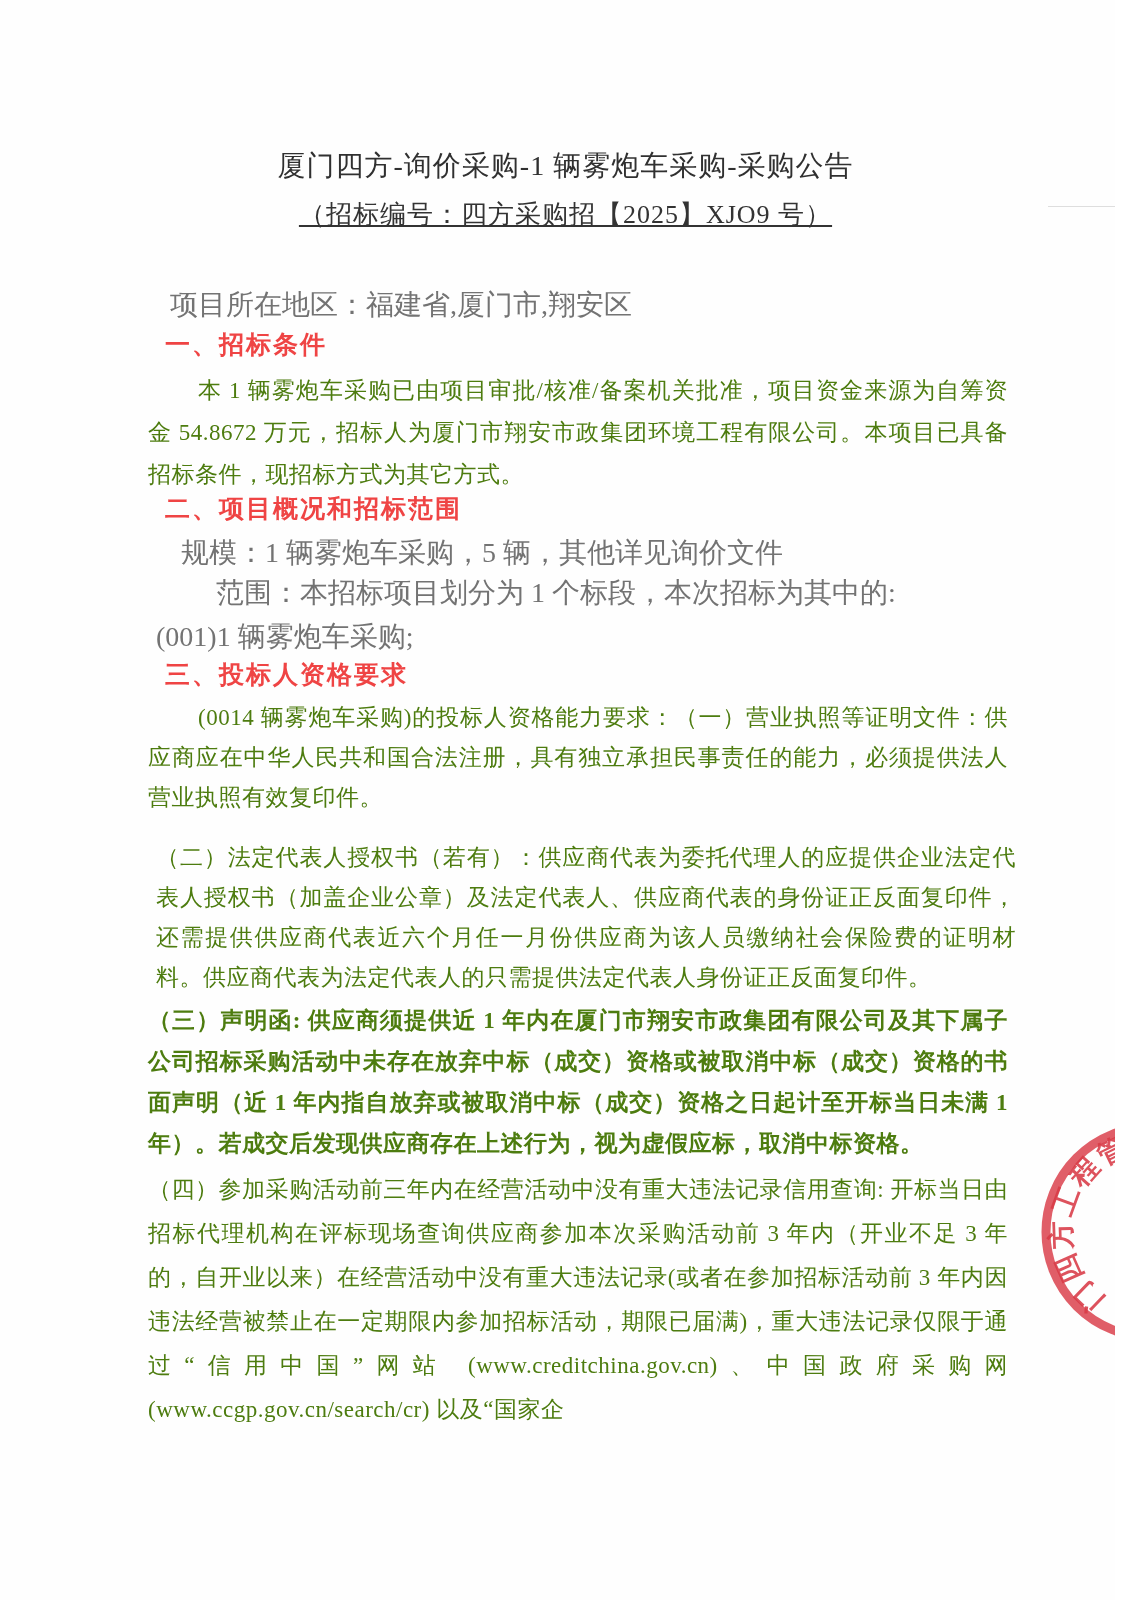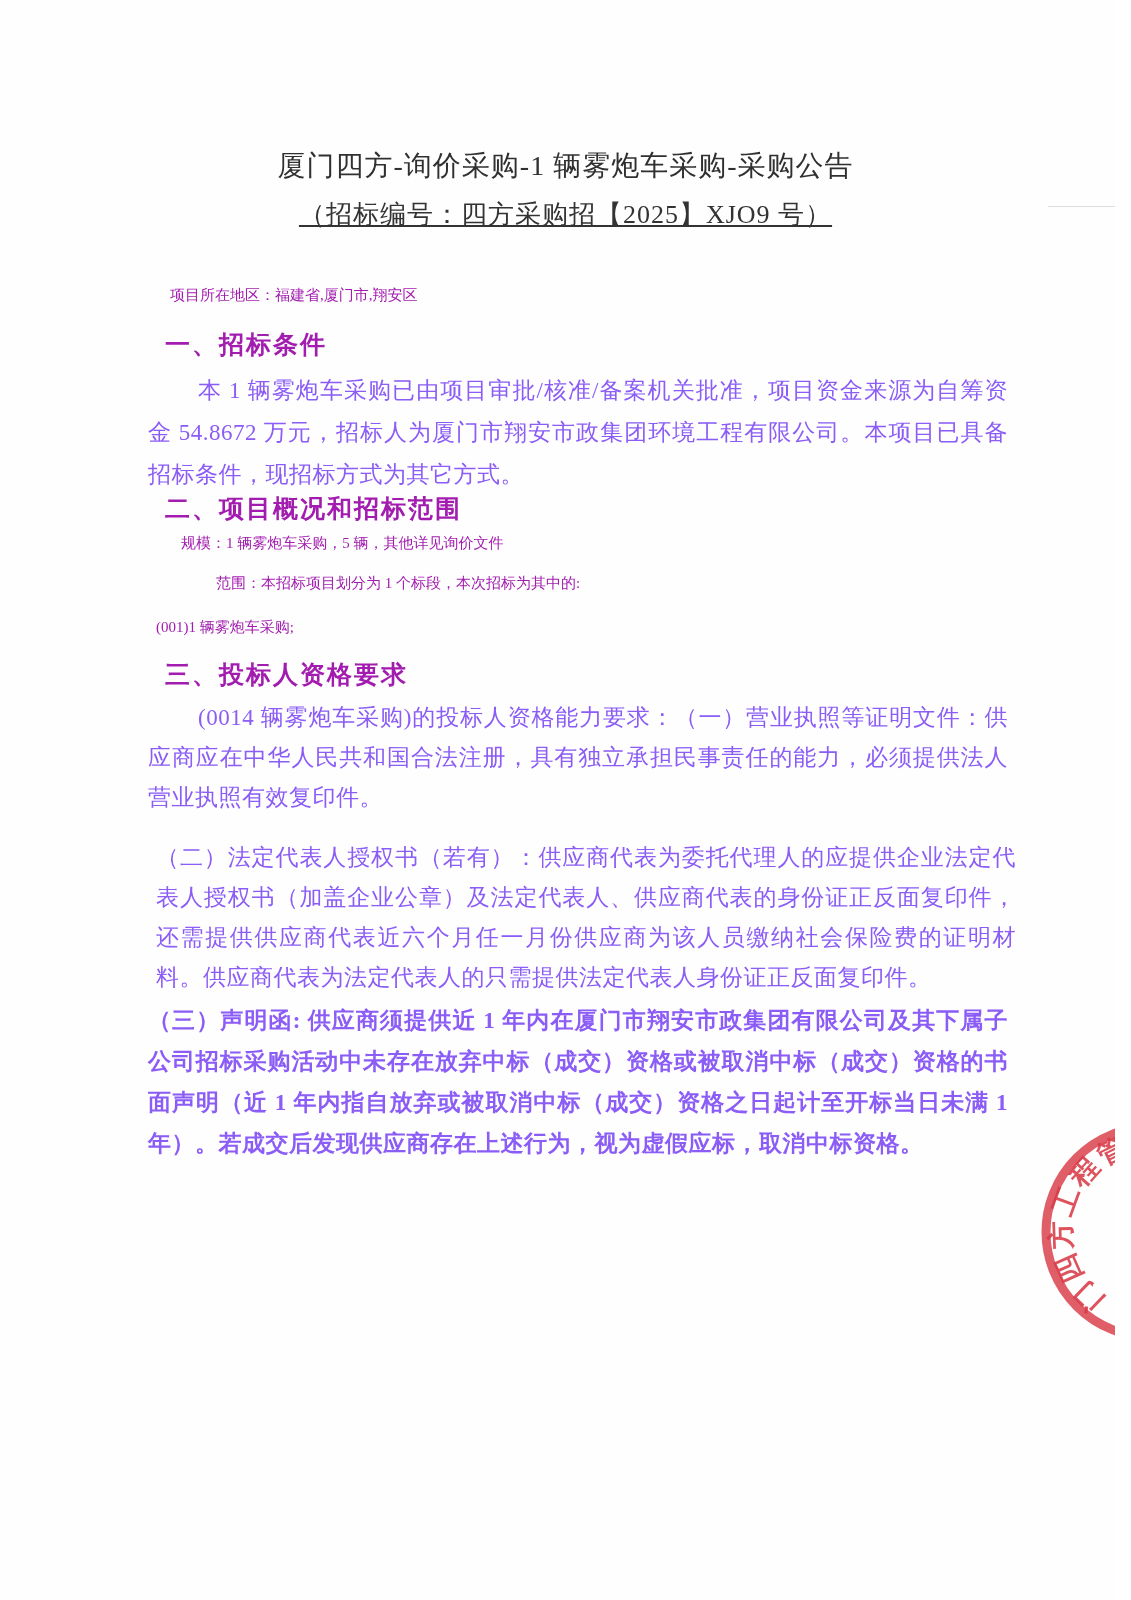--- a/index.html
+++ b/index.html
@@ -26,36 +26,36 @@
   }
   .doc-subtitle {
     width: 1131px;
     text-align: center;
     font-size: 26px;
     letter-spacing: 1px;
     color: #333333;
     text-decoration: underline;
   }
   .line {
-    font-size: 15px;
-    color: #a21caf;
+    font-size: 28px;
+    color: #737373;
     white-space: nowrap;
   }
   .heading {
     font-family: "Liberation Sans", "DejaVu Sans", sans-serif;
     font-size: 25px;
     font-weight: 700;
-    color: #a21caf;
+    color: #ef4444;
     letter-spacing: 2px;
     white-space: nowrap;
   }
   .para {
     width: 860px;
     font-size: 23px;
-    color: #8b5cf6;
+    color: #4d7c0f;
     text-align: justify;
     letter-spacing: 0.5px;
   }
   .indent2 { text-indent: 50px; }
   .edge-line-v {
     width: 1px;
     background: #c9c9c9;
   }
   .edge-line-h {
     height: 1px;
@@ -88,20 +88,21 @@
 
   <div class="abs heading" style="left:165px; top:492px;">二、项目概况和招标范围</div>
   <div class="abs line" style="left:181px; top:534px;">规模：1 辆雾炮车采购，5 辆，其他详见询价文件</div>
   <div class="abs line" style="left:181px; top:574px;margin-left:35px;">范围：本招标项目划分为 1 个标段，本次招标为其中的:</div>
   <div class="abs line" style="left:156px; top:618px;">(001)1 辆雾炮车采购;</div>
 
   <div class="abs heading" style="left:165px; top:658px;">三、投标人资格要求</div>
   <div class="abs para indent2" style="left:148px; top:698px; line-height:40px;">(0014 辆雾炮车采购)的投标人资格能力要求：（一）营业执照等证明文件：供应商应在中华人民共和国合法注册，具有独立承担民事责任的能力，必须提供法人营业执照有效复印件。</div>
   <div class="abs para" style="left:148px; top:838px; line-height:40px;margin-left:8px;">（二）法定代表人授权书（若有）：供应商代表为委托代理人的应提供企业法定代表人授权书（加盖企业公章）及法定代表人、供应商代表的身份证正反面复印件，还需提供供应商代表近六个月任一月份供应商为该人员缴纳社会保险费的证明材料。供应商代表为法定代表人的只需提供法定代表人身份证正反面复印件。</div>
   <div class="abs para" style="left:148px; top:1000px; line-height:41px;font-weight:bold;">（三）声明函: 供应商须提供近 1 年内在厦门市翔安市政集团有限公司及其下属子公司招标采购活动中未存在放弃中标（成交）资格或被取消中标（成交）资格的书面声明（近 1 年内指自放弃或被取消中标（成交）资格之日起计至开标当日未满 1 年）。若成交后发现供应商存在上述行为，视为虚假应标，取消中标资格。</div>
+  <div class="abs para" style="left:148px; top:1168px; line-height:44px;">（四）参加采购活动前三年内在经营活动中没有重大违法记录信用查询: 开标当日由招标代理机构在评标现场查询供应商参加本次采购活动前 3 年内（开业不足 3 年的，自开业以来）在经营活动中没有重大违法记录(或者在参加招标活动前 3 年内因违法经营被禁止在一定期限内参加招标活动，期限已届满)，重大违法记录仅限于通过“信用中国”网站 (www.creditchina.gov.cn)、中国政府采购网(www.ccgp.gov.cn/search/cr) 以及“国家企</div>
 
   <svg class="abs stamp-svg" id="stamp-svg" width="240" height="240" viewBox="0 0 240 240" style="left:1031px; top:1112px;">
     <circle id="stamp-ring" cx="120" cy="120" r="105" fill="none" stroke-width="9" opacity="0.82" stroke="#d93b47"></circle>
   <text x="57.480746658690215" y="184.74058203047858" transform="rotate(-136 57.480746658690215 184.74058203047858)" fill="#d93b47">门</text>
       <text x="37.780908812165904" y="156.606297876822" transform="rotate(-114 37.780908812165904 156.606297876822)" fill="#d93b47">四</text>
       <text x="30.054825568281387" y="123.14095470322508" transform="rotate(-92 30.054825568281387 123.14095470322508)" fill="#d93b47">方</text>
       <text x="35.42766412926825" y="89.2181871006898" transform="rotate(-70 35.42766412926825 89.2181871006898)" fill="#d93b47">工</text>
       <text x="53.11696570703454" y="59.77824542770275" transform="rotate(-48 53.11696570703454 59.77824542770275)" fill="#d93b47">程</text>
       <text x="80.54659678898302" y="39.10853583307498" transform="rotate(-26 80.54659678898302 39.10853583307498)" fill="#d93b47">管</text>
     </svg>

